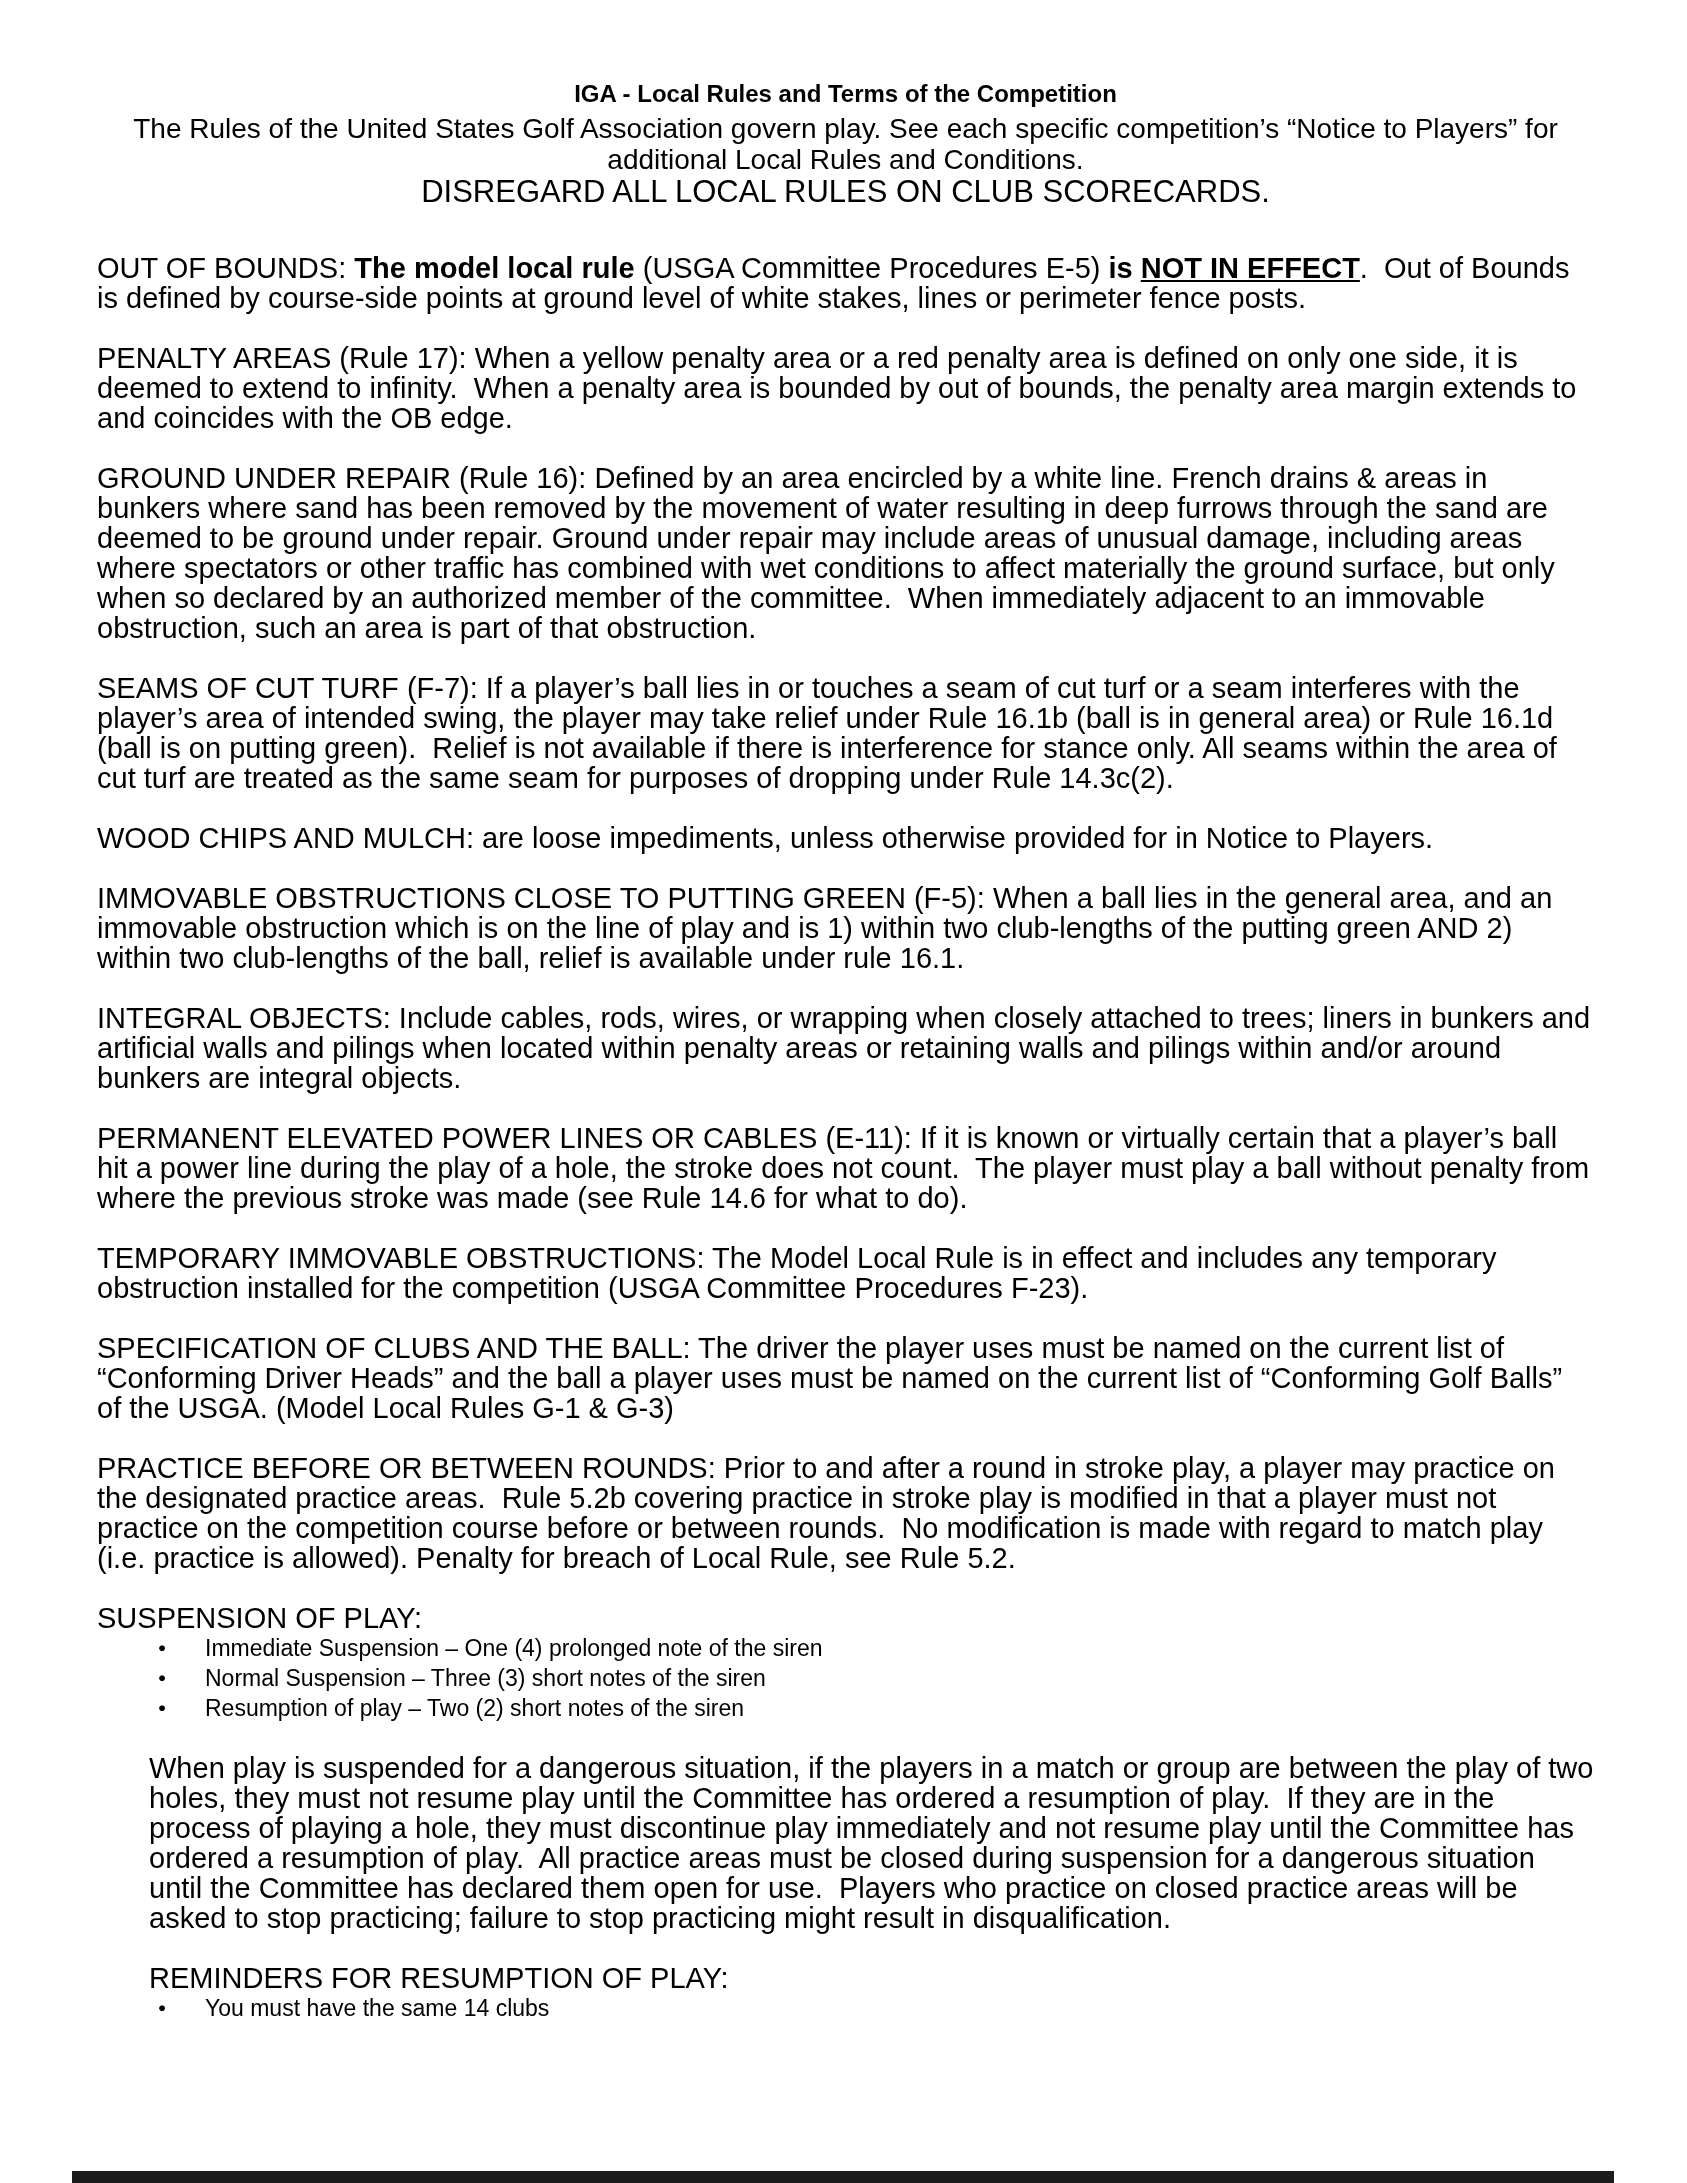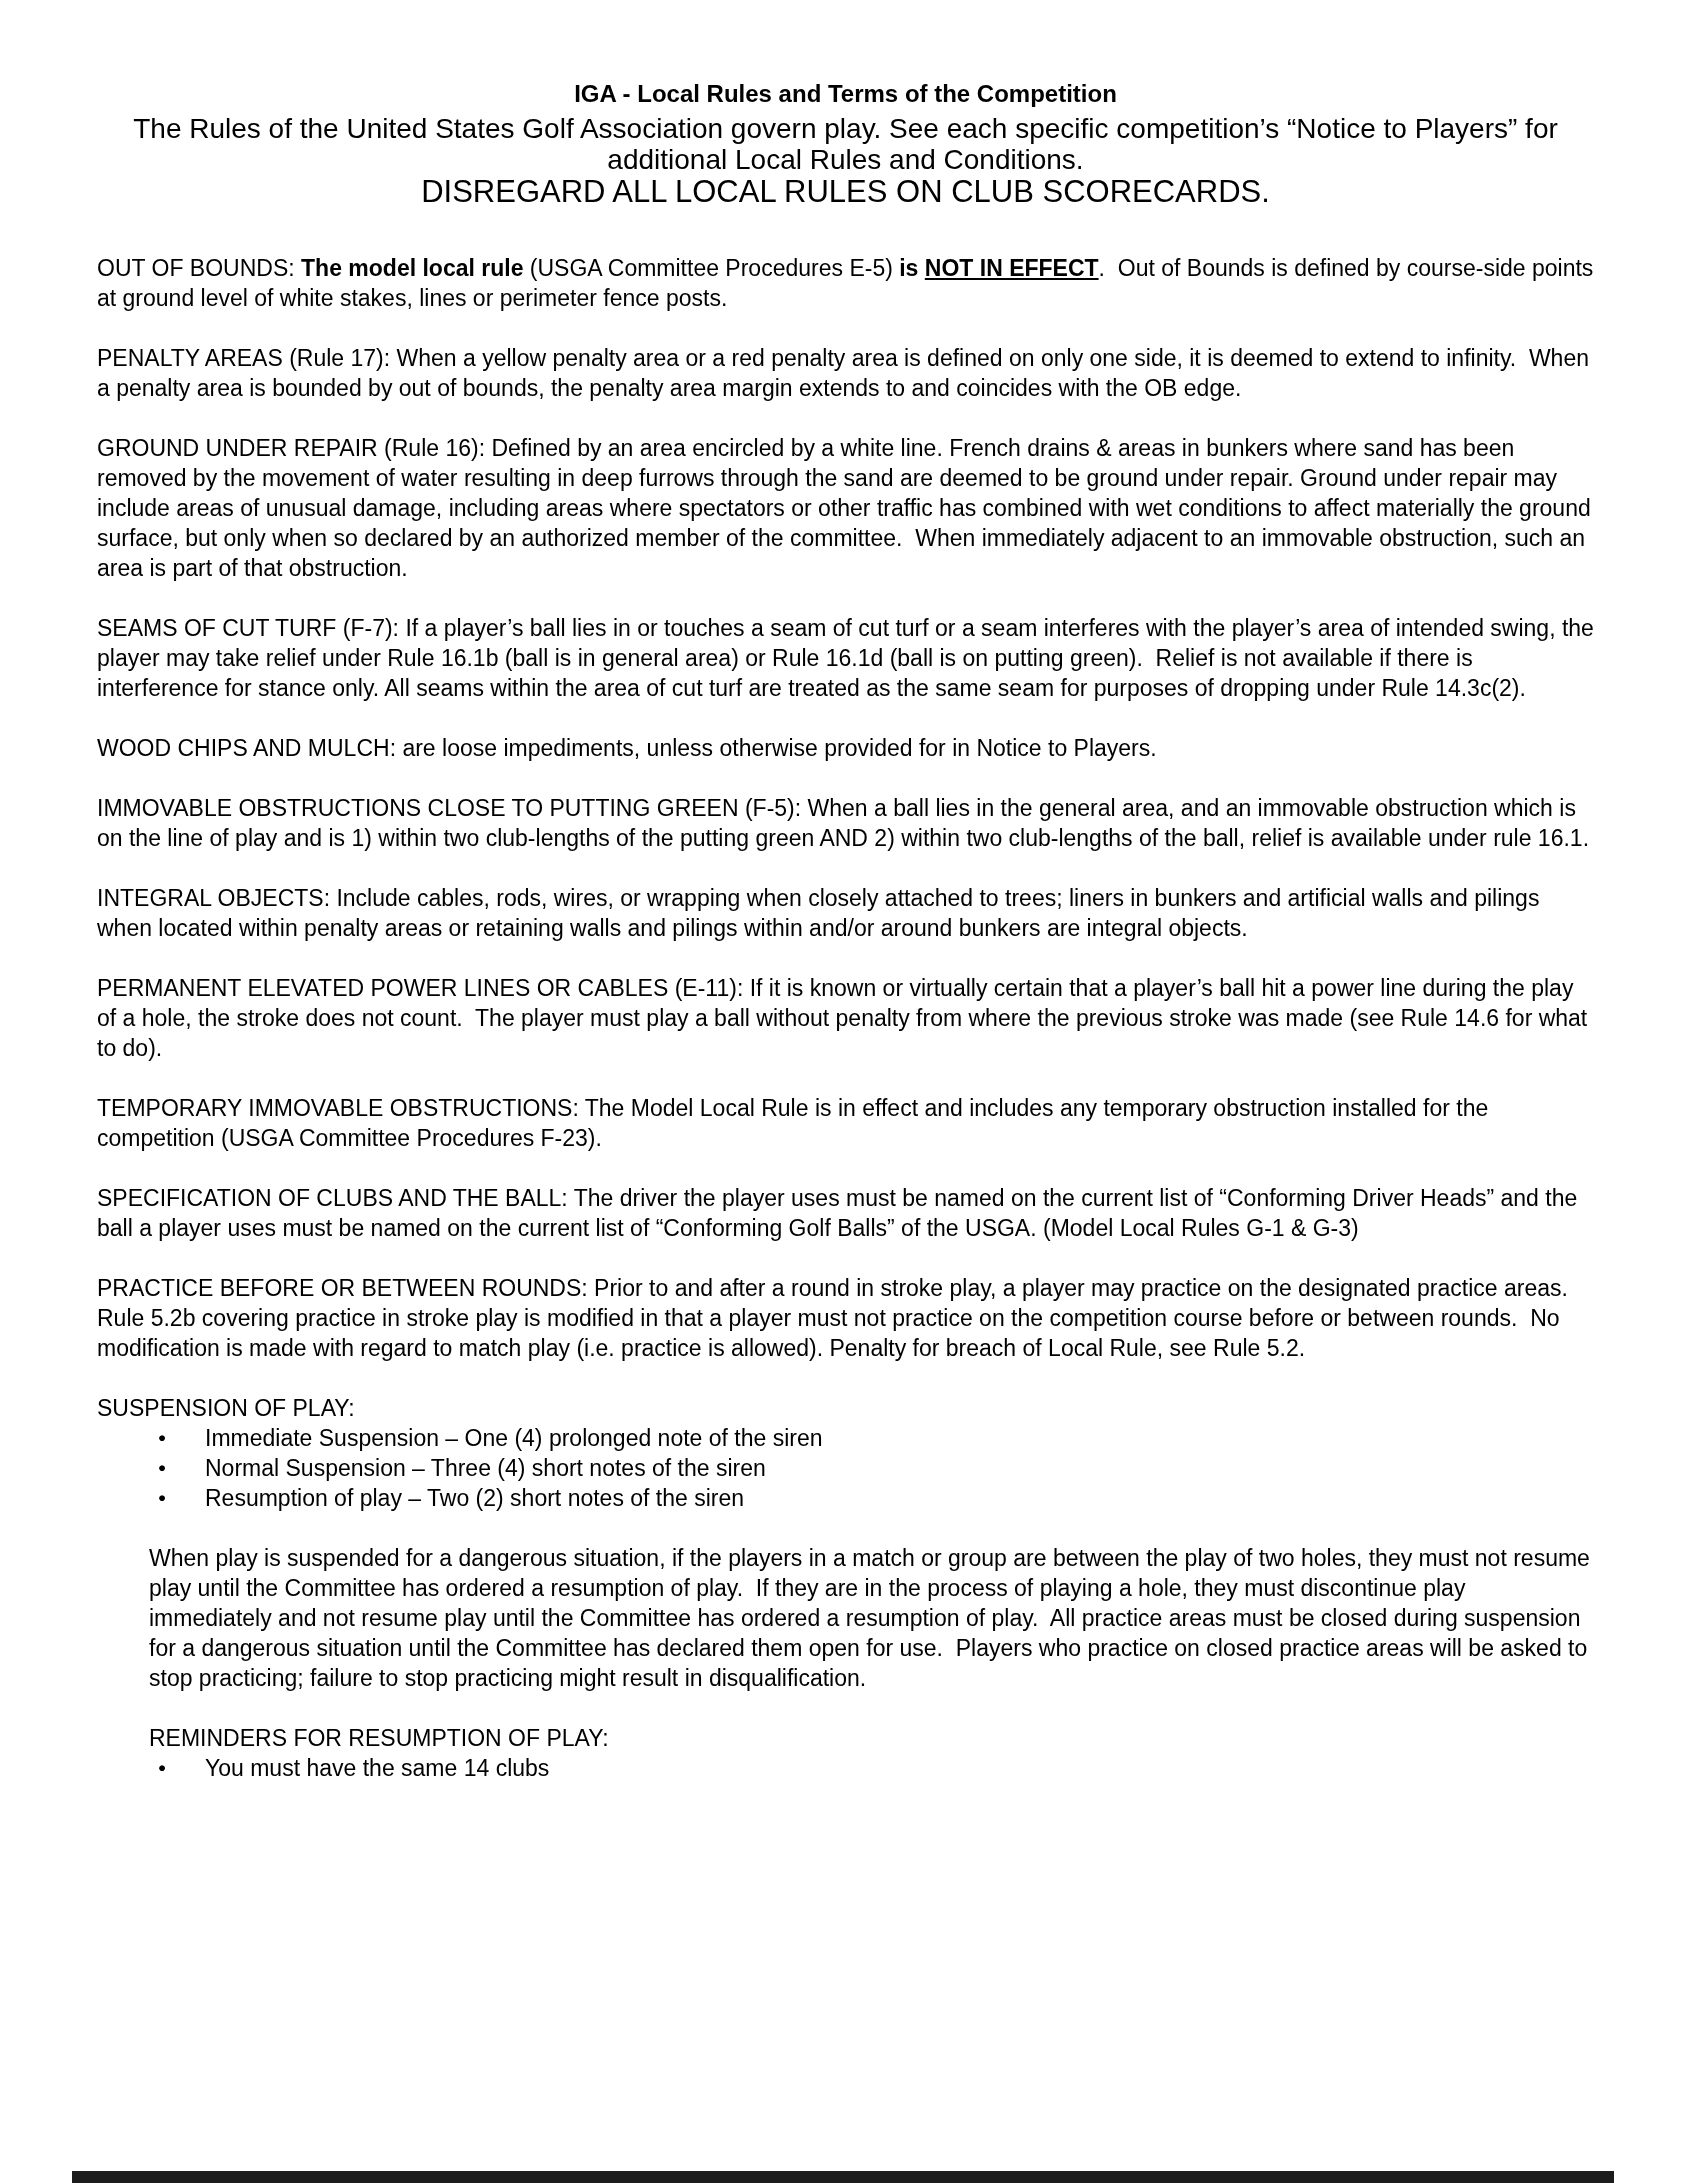--- a/index.html
+++ b/index.html
@@ -31,21 +31,21 @@
     text-align: center;
     line-height: 31px;
   }
   .notice {
     font-size: 31px;
     text-align: center;
     line-height: 34px;
     margin-bottom: 44px;
   }
   .para {
-    font-size: 23px;
+    font-size: 29px;
     line-height: 30px;
     margin-bottom: 30px;
     white-space: pre-wrap;
     text-align: left;
   }
   .tight { margin-bottom: 0; }
   .indent { padding-left: 52px; }
   .b { font-weight: bold; }
   .u { text-decoration: underline; }
   .bullet-group { margin-bottom: 30px; }
@@ -107,21 +107,21 @@
 
   <p class="para tight">SUSPENSION OF PLAY:</p>
 
   <div class="bullet-group">
     <div class="bullet-row">
       <span class="bullet-glyph">●</span>
       <span class="bullet-text">Immediate Suspension – One (4) prolonged note of the siren</span>
     </div>
     <div class="bullet-row">
       <span class="bullet-glyph">●</span>
-      <span class="bullet-text">Normal Suspension – Three (4) short notes of the siren</span>
+      <span class="bullet-text">Normal Suspension – Three (3) short notes of the siren</span>
     </div>
     <div class="bullet-row">
       <span class="bullet-glyph">●</span>
       <span class="bullet-text">Resumption of play – Two (2) short notes of the siren</span>
     </div>
   </div>
 
   <p class="para indent">When play is suspended for a dangerous situation, if the players in a match or group are between the play of two holes, they must not resume play until the Committee has ordered a resumption of play.  If they are in the process of playing a hole, they must discontinue play immediately and not resume play until the Committee has ordered a resumption of play.  All practice areas must be closed during suspension for a dangerous situation until the Committee has declared them open for use.  Players who practice on closed practice areas will be asked to stop practicing; failure to stop practicing might result in disqualification.</p>
 
   <p class="para tight indent">REMINDERS FOR RESUMPTION OF PLAY:</p>

